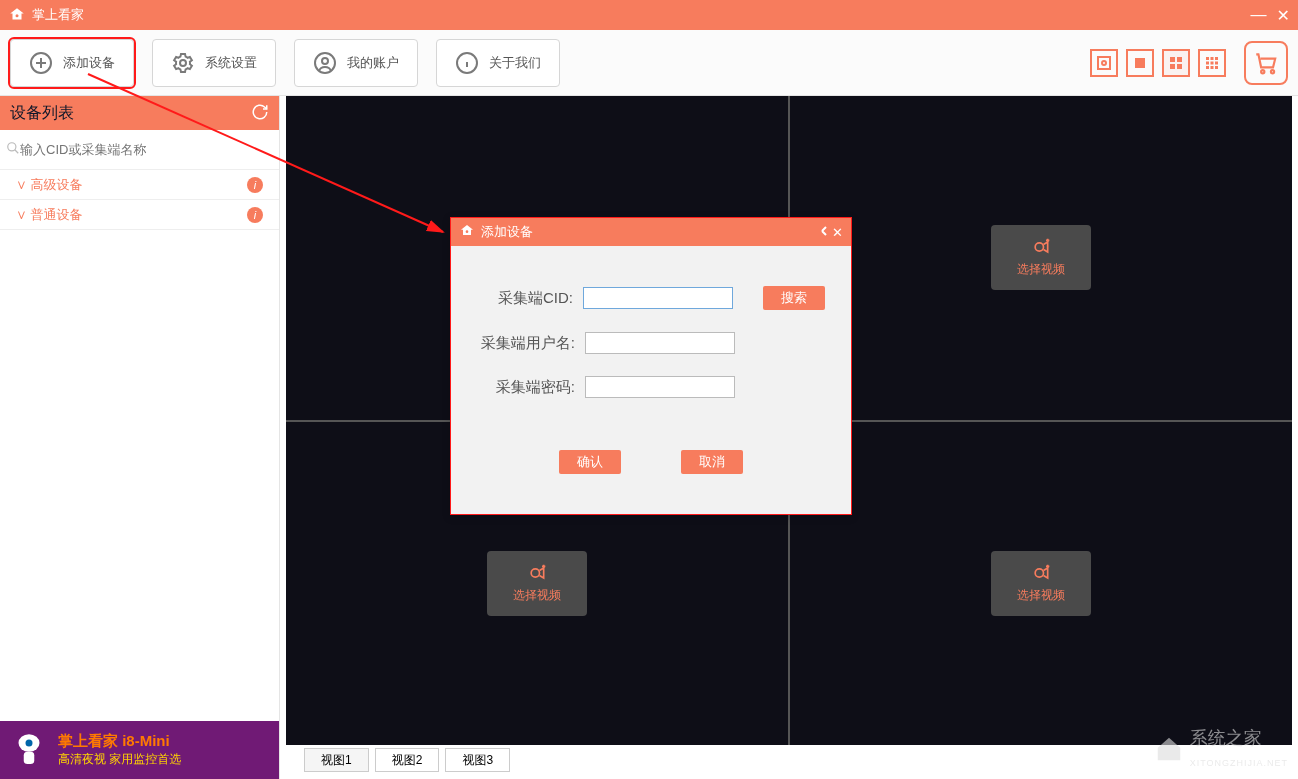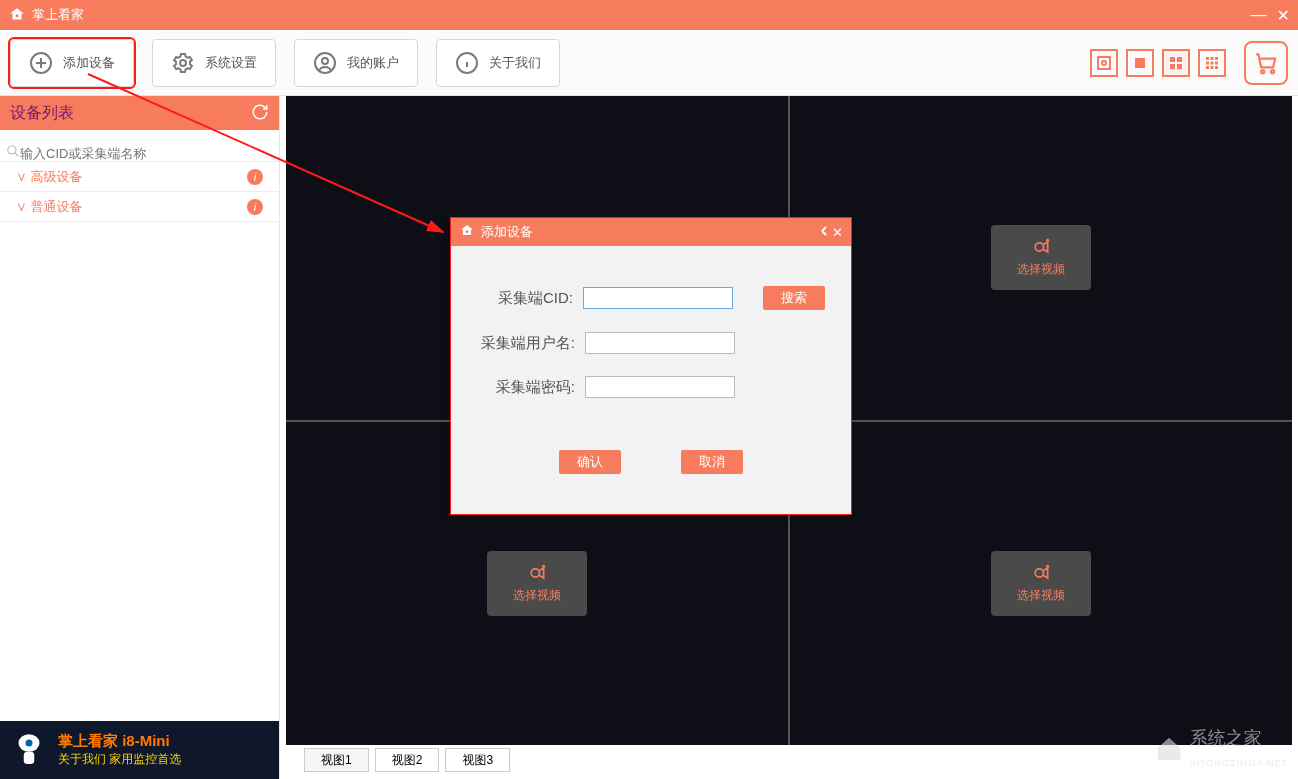--- a/index.html
+++ b/index.html
@@ -42,28 +42,28 @@
 }
 .tool-btn .ticon { width: 24px; height: 24px; color:#7a7a7a; display:flex;align-items:center;justify-content:center; }
 .highlight-red { outline: 2px solid #ff1a1a; outline-offset: 0; }
 .toolbar-right { display: flex; align-items: center; gap: 18px; }
 .view-icons { display:flex; gap:8px; }
 .view-ic { width:28px;height:28px;border:2px solid #f77c5d;display:flex;align-items:center;justify-content:center;color:#f77c5d;}
 .view-ic.active{ background:#f77c5d11;}
 .cart-btn { width:44px;height:44px;border:2px solid #f77c5d;border-radius:8px;display:flex;align-items:center;justify-content:center;color:#f77c5d; }
 .main { display:flex; height: calc(100% - 30px - 66px); }
 .sidebar { width: 280px; border-right:1px solid #e5e5e5; display:flex;flex-direction:column; }
-.side-header { height:34px;background:#f77c5d;color:#701a75;display:flex;align-items:center;justify-content:space-between;padding:0 10px; }
-.side-search { height:32px;border-bottom:1px solid #eee;display:flex;align-items:flex-end;padding:0 6px;color:#999; }
+.side-header { height:34px;background:#f77c5d;color:#0f172a;display:flex;align-items:center;justify-content:space-between;padding:0 10px; }
+.side-search { height:40px;border-bottom:1px solid #eee;display:flex;align-items:center;padding:0 6px;color:#999; }
 .side-search input{border:none;outline:none;flex:1;font-size:13px;}
 .side-cat{height:30px;border-bottom:1px solid #eee;display:flex;align-items:center;justify-content:space-between;padding:0 16px;color:#f77c5d;cursor:pointer;}
 .side-cat .chev{color:#f77c5d;}
 .info-ic{width:16px;height:16px;border-radius:50%;background:#f77c5d;color:#fff;font-size:11px;display:flex;align-items:center;justify-content:center;font-style:italic;}
 .side-body{flex:1;background:#fff;}
-.ad-banner{height:58px;background:#0f172a;color:#fff;display:flex;align-items:center;padding:4px 8px;gap:8px;}
+.ad-banner{height:58px;background:#701a75;color:#fff;display:flex;align-items:center;padding:4px 8px;gap:8px;}
 .ad-text1{color:#ff7a00;font-weight:bold;font-size:15px;}
 .ad-text2{color:#ffd400;font-size:12px;}
 .content{flex:1;display:flex;flex-direction:column;padding:0 6px 6px 6px;}
 .tabs{height:36px;display:flex;align-items:flex-end;gap:4px;padding-left:18px;}
 .tab{height:30px;min-width:120px;padding:0 18px;border:1px solid #d6d6d6;border-bottom:none;display:flex;align-items:center;justify-content:center;color:#555;background:#ececec;cursor:pointer;}
 .tab.active{background:#fff;}
 .video-grid{flex:1;display:grid;grid-template-columns:1fr 1fr;grid-template-rows:1fr 1fr;gap:2px;background:#555;}
 .vcell{background:#0e0e17;display:flex;align-items:center;justify-content:center;position:relative;}
 .select-video{width:100px;height:65px;background:#4a4a4a;border-radius:4px;display:flex;flex-direction:column;align-items:center;justify-content:center;color:#f77c5d;gap:4px;font-size:12px;}
 .view-tabs{height:28px;display:flex;gap:6px;padding:3px 18px 0;}
@@ -220,21 +220,21 @@
     </div>
     <div class="side-body"></div>
     <div class="ad-banner">
       <svg width="42" height="42" viewBox="0 0 24 24">
           <ellipse cx="12" cy="8" rx="6" ry="5" fill="#fff"></ellipse>
           <circle cx="12" cy="8" r="2" fill="#06a"></circle>
           <rect x="9" y="13" width="6" height="7" rx="2" fill="#fff"></rect>
         </svg>
       <div>
         <div class="ad-text1">掌上看家 i8-Mini</div>
-        <div class="ad-text2">关于我们 家用监控首选</div>
+        <div class="ad-text2">高清夜视 家用监控首选</div>
       </div>
     </div>
   </div>
 
   <div class="content">
     <div class="video-grid">
       <div class="vcell"></div>
       <div class="vcell">
         <div class="select-video">
           <svg width="26" height="20" viewBox="0 0 24 24" fill="none" stroke="#f77c5d" stroke-width="2">

